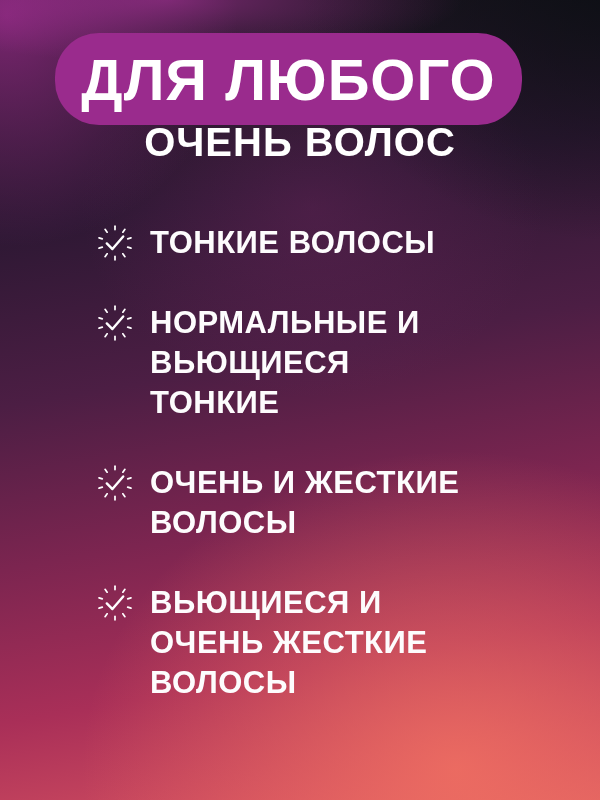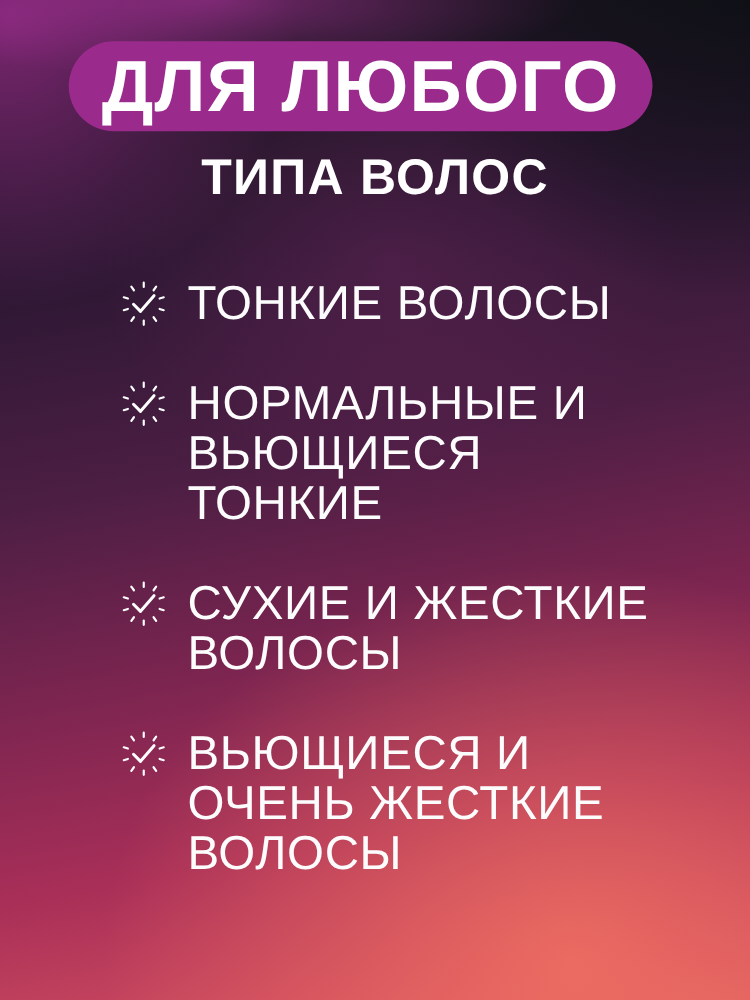--- a/index.html
+++ b/index.html
@@ -18,21 +18,21 @@
       radial-gradient(ellipse 440px 380px at 102% -4%, rgba(10,14,18,0.88) 0%, rgba(10,14,18,0) 72%),
       radial-gradient(ellipse 330px 270px at 52% 26%, rgba(126,42,104,0.32) 0%, rgba(126,42,104,0) 70%),
       radial-gradient(ellipse 520px 440px at 76% 96%, rgba(244,116,98,0.78) 0%, rgba(244,116,98,0) 72%),
       linear-gradient(170deg, #1a151f 6%, #2e1834 26%, #4c1e44 45%, #7c2550 63%, #a92f58 80%, #cc4a5f 94%, #d95a61 100%);
   }
   .badge {
     position: absolute;
     left: 55px;
     top: 33px;
     width: 467px;
-    height: 72px;
+    height: 92px;
     border-radius: 44px;
     display: flex;
     align-items: center;
     justify-content: center;
   }
   .badge-title {
     color: #ffffff;
     font-size: 58px;
     font-weight: bold;
     letter-spacing: 1px;
@@ -65,42 +65,42 @@
   }
   .hair-item .icon {
     flex: 0 0 38px;
     width: 38px;
     height: 38px;
     margin-top: 1px;
     margin-right: 16px;
   }
   .hair-item .label {
     color: #fdfcfd;
-    font-size: 38px;
-    font-weight: normal;
+    font-size: 31px;
+    font-weight: bold;
     line-height: 40px;
     letter-spacing: 0.5px;
     white-space: pre-line;
   }
   .icon svg {
     display: block;
     width: 38px;
     height: 38px;
   }
 </style>
 </head>
 <body>
 
 <div class="poster">
 
   <div class="badge" id="badge" style="background: rgb(154, 43, 141);">
     <span class="badge-title">ДЛЯ ЛЮБОГО</span>
   </div>
 
-  <div class="subtitle">ТИПА ВОЛОС</div>
+  <div class="subtitle">ОЧЕНЬ ВОЛОС</div>
 
   <ul class="hair-list">
 
     <li class="hair-item">
       <span class="icon">
         <svg viewBox="0 0 44 44" fill="none" stroke="#ffffff" stroke-linecap="round" stroke-linejoin="round">
           <path d="M12.5 22.5 L19 29 L31.5 14.5" stroke-width="2.8"></path>
           <g stroke-width="2">
             <line x1="22" y1="6.5" x2="22" y2="2.5"></line>
             <line x1="12.9" y1="9.5" x2="10.5" y2="6.2"></line>
@@ -152,21 +152,21 @@
             <line x1="7.3" y1="26.8" x2="3.5" y2="28.0"></line>
             <line x1="12.9" y1="34.5" x2="10.5" y2="37.8"></line>
             <line x1="22" y1="37.5" x2="22" y2="41.5"></line>
             <line x1="31.1" y1="34.5" x2="33.5" y2="37.8"></line>
             <line x1="36.7" y1="26.8" x2="40.5" y2="28.0"></line>
             <line x1="36.7" y1="17.2" x2="40.5" y2="16.0"></line>
             <line x1="31.1" y1="9.5" x2="33.5" y2="6.2"></line>
           </g>
         </svg>
       </span>
-      <span class="label">СУХИЕ И ЖЕСТКИЕ
+      <span class="label">ОЧЕНЬ И ЖЕСТКИЕ
 ВОЛОСЫ</span>
     </li>
 
     <li class="hair-item">
       <span class="icon">
         <svg viewBox="0 0 44 44" fill="none" stroke="#ffffff" stroke-linecap="round" stroke-linejoin="round">
           <path d="M12.5 22.5 L19 29 L31.5 14.5" stroke-width="2.8"></path>
           <g stroke-width="2">
             <line x1="22" y1="6.5" x2="22" y2="2.5"></line>
             <line x1="12.9" y1="9.5" x2="10.5" y2="6.2"></line>

